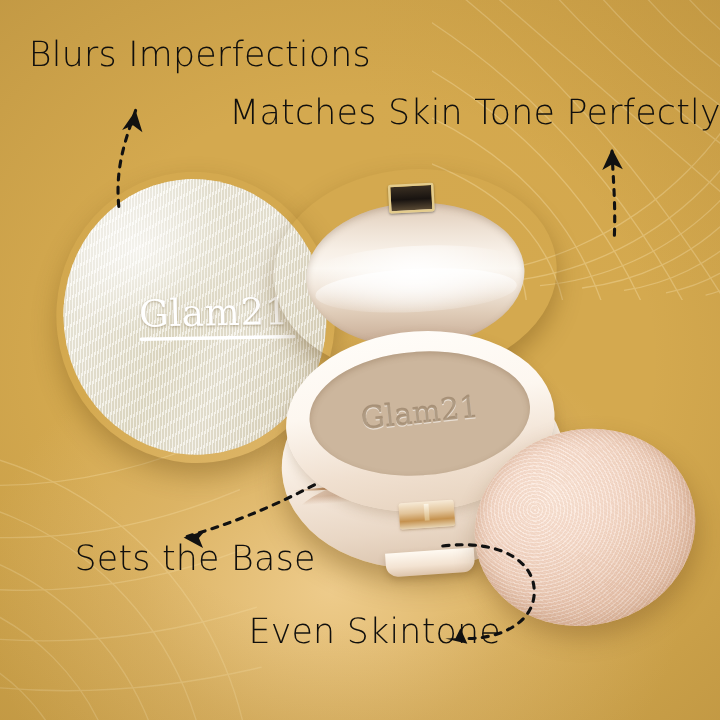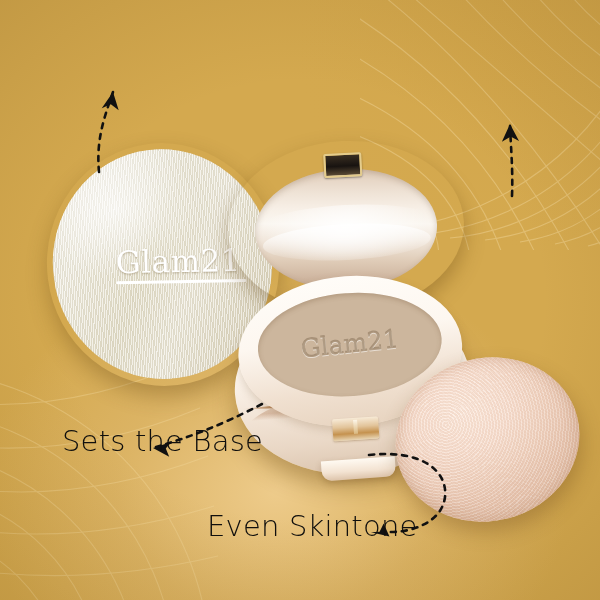--- a/index.html
+++ b/index.html
@@ -255,21 +255,21 @@
   
   .label {
     position: absolute;
     color: #100f0d;
     font-weight: 300;
     white-space: nowrap;
     letter-spacing: .2px;
   }
   .label-1 { left: 24px;  top: 28px;  font-size: 29px; }
   .label-2 { left: 191px; top: 76px;  font-size: 29px; }
-  .label-3 { left: 62px;  top: 424px; font-size: 29px; }
+  .label-3 { left: 62px;  top: 448px; font-size: 29px; }
   .label-4 { left: 163px; top: 509px; font-size: 29px; margin-left: 44px; }
 
   .arrows { position: absolute; inset: 0; pointer-events: none; }
 </style>
 </head>
 <body>
 
 <div id="stage">
 
   <div class="bg-grad-a"></div>
@@ -376,16 +376,18 @@
       <path d="M369 455 C 420 449, 448 470, 445 497 C 442 522, 412 533, 387 532"></path>
     </g>
     <g fill="#111">
       <path d="M113 92 l10.5 16 -9.2 -3.6 -7.6 6.4 z" transform="rotate(16 113 92)"></path>
       <path d="M510 124 l9 17 -8.5 -4.4 -8.6 5.1 z"></path>
       <path d="M153 448 l18 -6 -5.2 6.4 3.4 8.3 z"></path>
       <path d="M383 531 l17.5 7.4 -8.6 -1.1 -5.4 7.4 z" transform="rotate(170 386 534)"></path>
     </g>
   </svg>
 
+  <div class="label label-1">Blurs Imperfections</div>
+  <div class="label label-2">Matches Skin Tone Perfectly</div>
   <div class="label label-3">Sets the Base</div>
   <div class="label label-4">Even Skintone</div>
 
 </div>
 
 </body></html>

